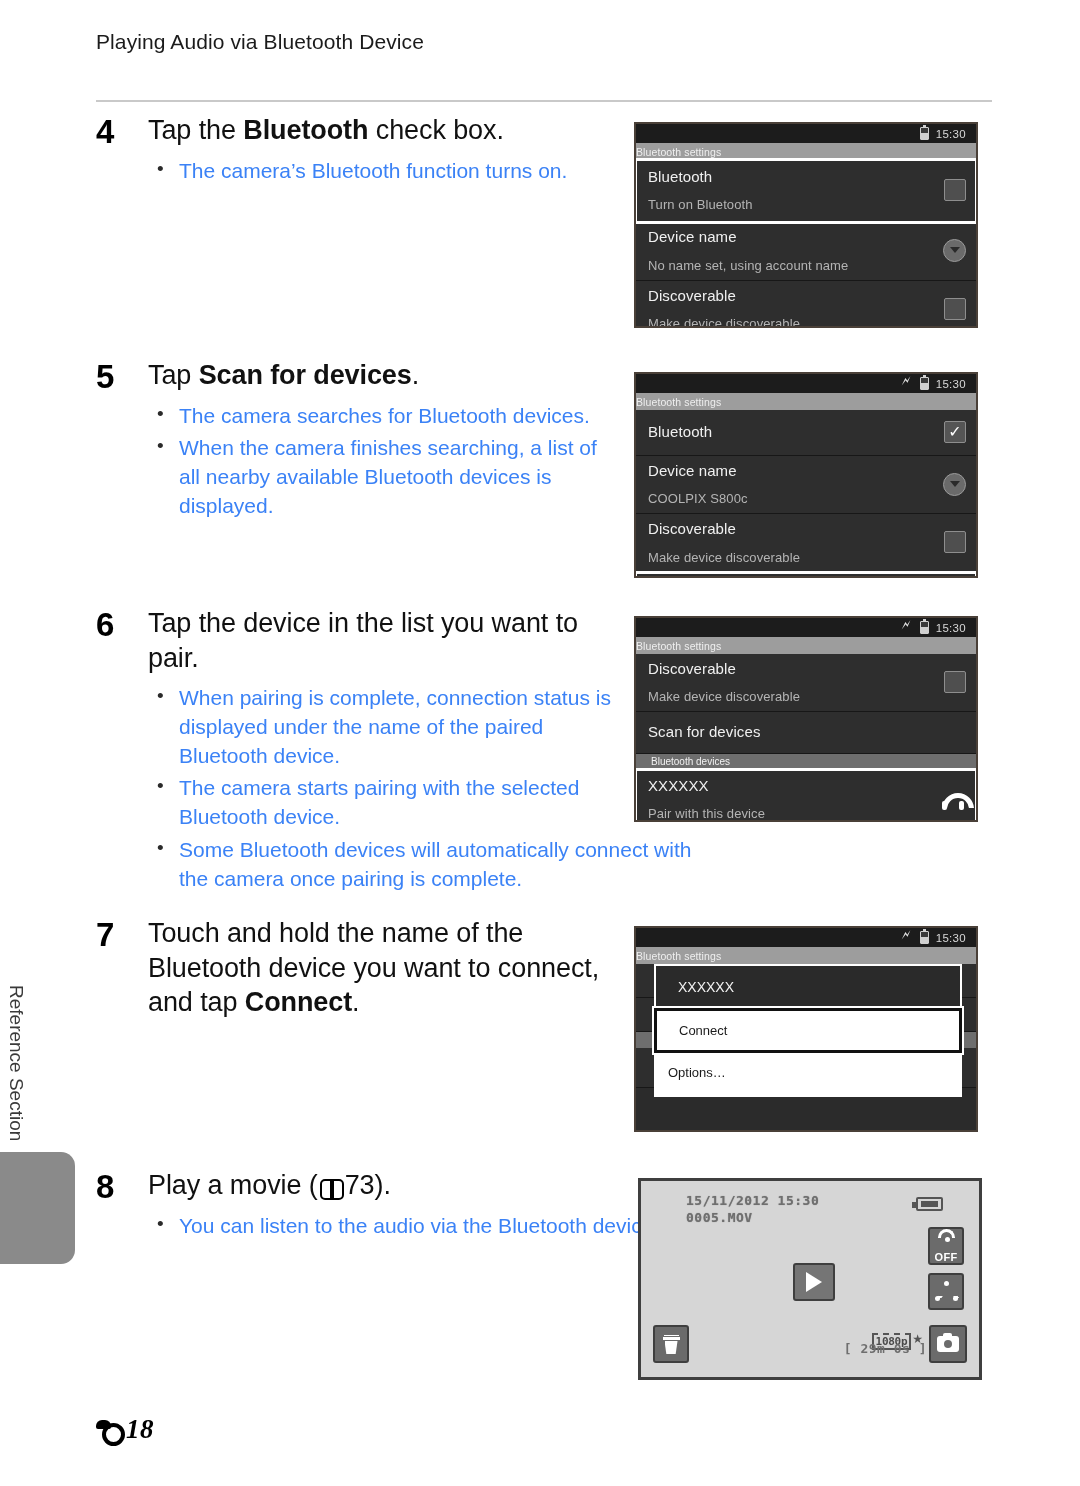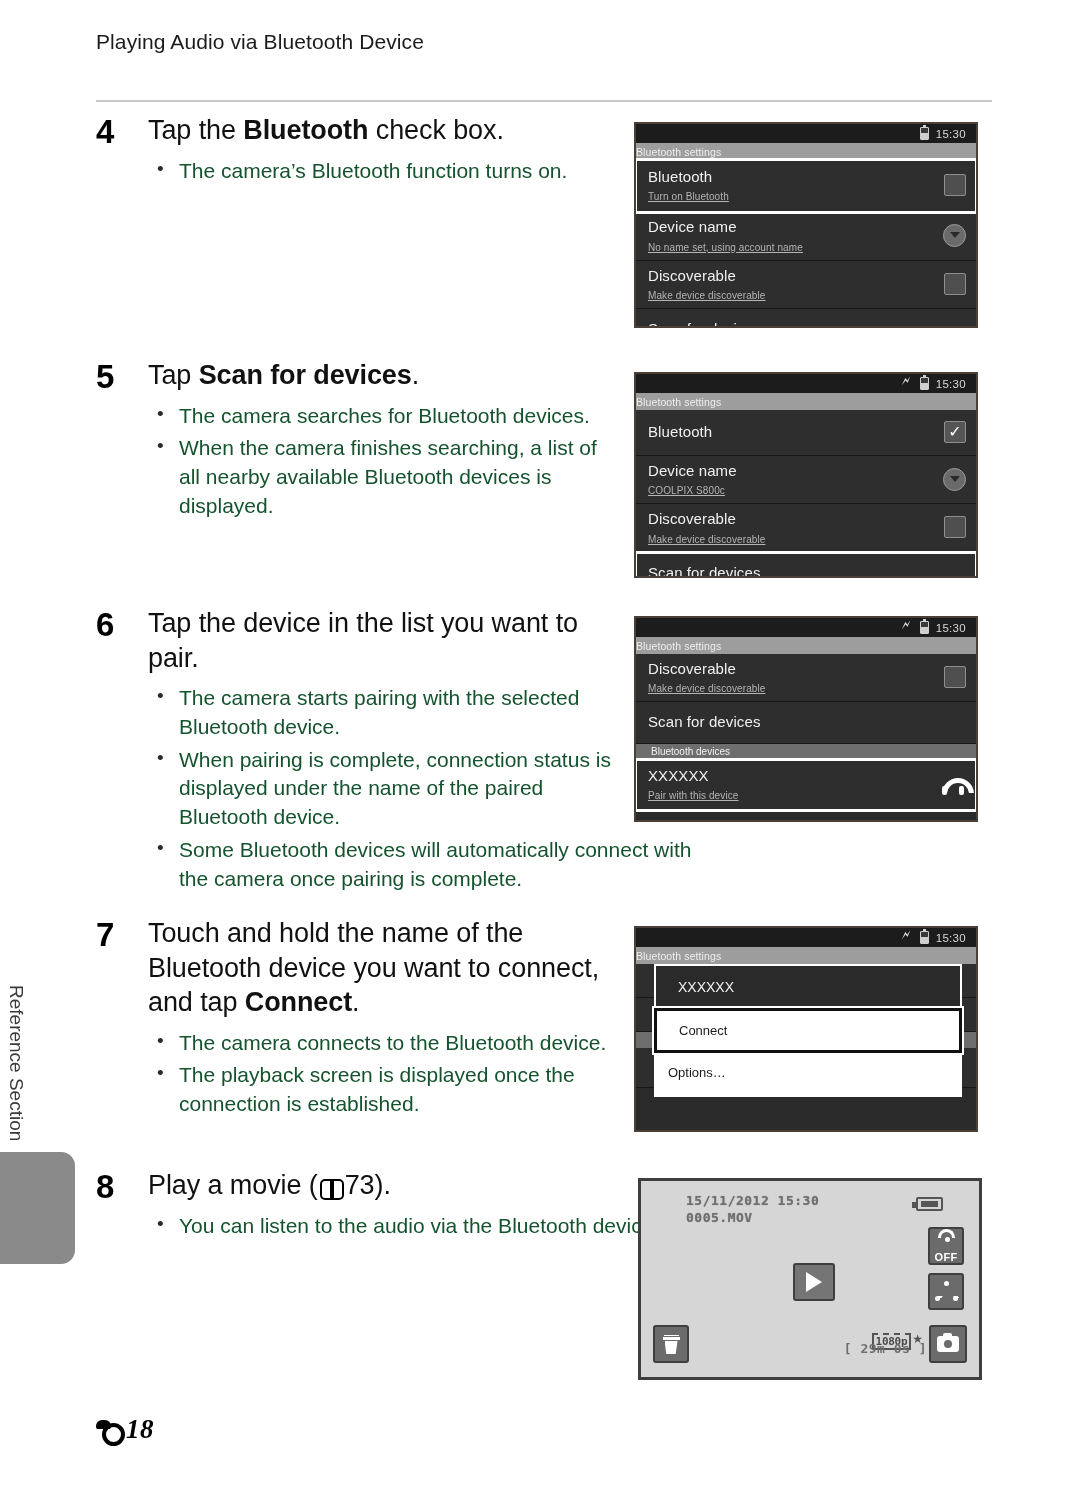--- a/index.html
+++ b/index.html
@@ -97,21 +97,21 @@
     color: #111;
     letter-spacing: -0.1px;
   }
   .step-title b { font-weight: 700; }
   .bullets { margin-top: 9px; }
   .bullet {
     position: relative;
     padding-left: 31px;
     font-size: 21px;
     line-height: 1.37;
-    color: #14532d;
+    color: #3b82f6;
     margin-top: 4px;
   }
   .bullet:first-child { margin-top: 0; }
   .bullet::before {
     content: "\2022";
     position: absolute;
     left: 9px; top: -1px;
     font-size: 19px;
     color: #2a2a2a;
   }
@@ -202,24 +202,23 @@
   }
   .row .txt { flex: 1; }
   .row .lbl {
     color: #f0f0f0;
     font-size: 15px;
     line-height: 1.15;
     letter-spacing: .1px;
   }
   .row .sublbl {
     color: #b4b4b4;
-    font-size: 10px;
-    margin-top: 6px;
+    font-size: 13px;
+    margin-top: 12px;
     letter-spacing: .1px;
-    text-decoration: underline;
   }
   .cbox {
     width: 22px; height: 22px;
     border: 1.5px solid #8e8e8e;
     background: #555;
     border-radius: 2px;
     flex: none;
     display: flex; align-items: center; justify-content: center;
     color: #fff; font-size: 16px; line-height: 1;
   }
@@ -552,22 +551,22 @@
         </div>
     </div>
     <div class="filler"></div>
   </div>
 
   <div class="step" style="left:96px; top:606px; width:520px;">
     <div class="step-num">6</div>
     <div class="step-body">
       <div class="step-title">Tap the device in the list you want to pair.</div>
       <div class="bullets">
+        <div class="bullet">When pairing is complete, connection status is displayed under the name of the paired Bluetooth device.</div>
         <div class="bullet">The camera starts pairing with the selected Bluetooth device.</div>
-        <div class="bullet">When pairing is complete, connection status is displayed under the name of the paired Bluetooth device.</div>
         <div class="bullet" style="width:560px;">Some Bluetooth devices will automatically connect with the camera once pairing is complete.</div>
       </div>
     </div>
   </div>
 
   <div class="shot" style="left:634px; top:616px;">
     <div class="sb">
       <span class="ico-bt"></span>
       <span class="ico-batt"></span>
       <span class="time">15:30</span>
@@ -593,24 +592,20 @@
       </div>
       <div class="headset"></div>
     </div>
     <div class="filler"></div>
   </div>
 
   <div class="step" style="left:96px; top:916px; width:530px;">
     <div class="step-num">7</div>
     <div class="step-body">
       <div class="step-title"><span>Touch and hold the name of the Bluetooth device you want to connect, and tap </span><b>Connect</b><span>.</span></div>
-      <div class="bullets">
-        <div class="bullet">The camera connects to the Bluetooth device.</div>
-        <div class="bullet">The playback screen is displayed once the connection is established.</div>
-      </div>
     </div>
   </div>
 
   <div class="shot" style="left:634px; top:926px;">
     <div class="sb">
       <span class="ico-bt"></span>
       <span class="ico-batt"></span>
       <span class="time">15:30</span>
     </div>
     <div class="bar-title">Bluetooth settings</div>

